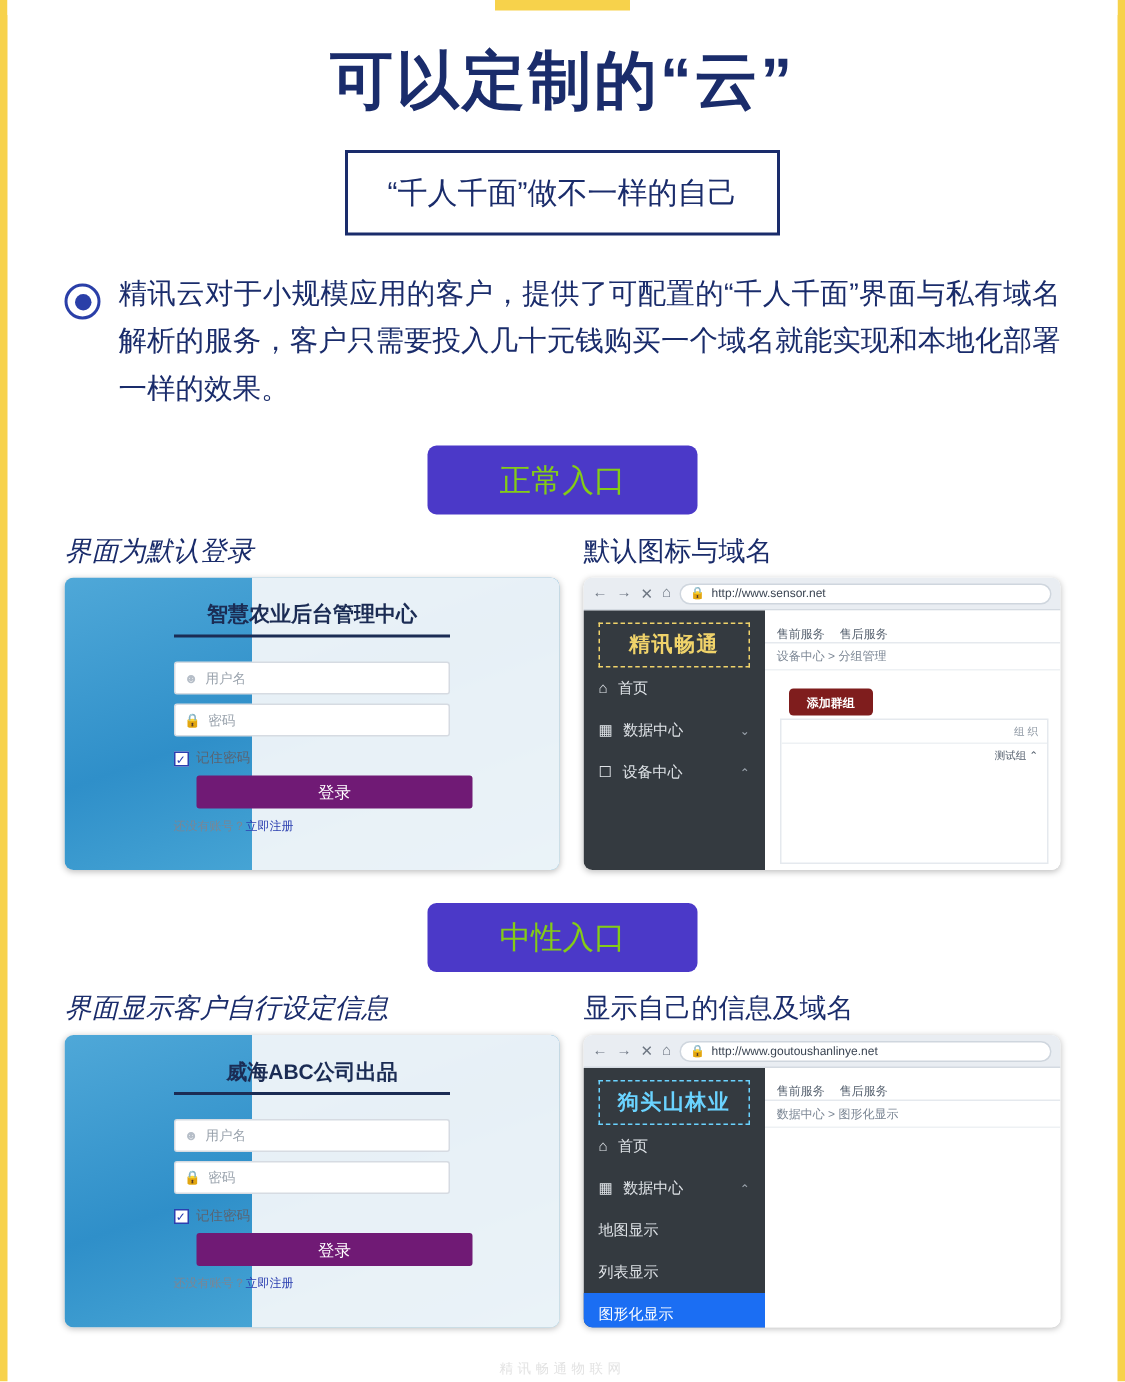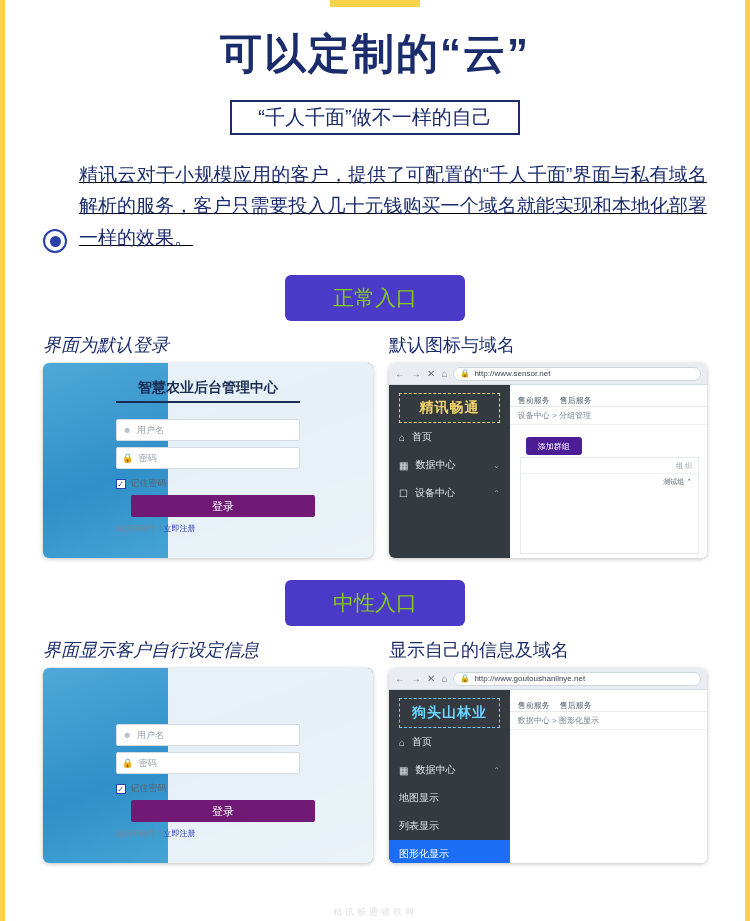--- a/index.html
+++ b/index.html
@@ -32,29 +32,28 @@
     margin:0;
     font-size:42px;
     font-weight:bold;
     color:#1a2c6b;
     letter-spacing:2px;
   }
   .subbox {
     margin:18px auto 0;
     display:inline-block;
     border:2px solid #1a2c6b;
-    padding:2px 26px;
+    padding:13px 26px;
     font-size:20px;
     color:#1a2c6b;
   }
   .para-wrap {
     display:flex;
-    align-items:flex-end;
+    align-items:flex-start;
     margin:24px 38px 11px 38px;
-    text-decoration:underline;
   }
   .bullet {
     flex:0 0 auto;
     width:24px; height:24px; border-radius:50%;
     border:2px solid #2a3fa8;
     margin-top:8px; margin-right:12px;
     display:flex; align-items:center; justify-content:center;
   }
   .bullet i {
     width:11px; height:11px; border-radius:50%;
@@ -181,23 +180,23 @@
   .br-top {
     height:22px; border-bottom:1px solid #e5e9ee;
     display:flex; align-items:flex-end; gap:10px; padding:0 8px;
     font-size:8px; color:#55606e;
   }
   .br-crumb {
     height:18px; display:flex; align-items:center; padding:0 8px;
     font-size:8px; color:#7b8694; border-bottom:1px solid #eef1f4;
   }
   .br-btn {
-    margin:12px 0 0 16px; width:56px; height:18px; background:#4c1d95;
+    margin:12px 0 0 16px; width:56px; height:18px; background:#7f1d1d;
     color:#fff; font-size:8px; border-radius:3px;
-    display:flex; align-items:center; justify-content:center;
+    display:flex; align-items:center; justify-content:center;font-weight:bold;
   }
   .br-table {
     position:absolute; left:10px; right:8px; top:72px; bottom:4px;
     border:1px solid #e5e9ee; font-size:7px; color:#8b95a1;
   }
   .br-table .r1 { height:16px; border-bottom:1px solid #eef1f4; text-align:right; padding:3px 6px 0 0; }
   .br-table .r2 { height:16px; text-align:right; padding:3px 6px 0 0; color:#55606e; }
 
   
   .gauge-wrap {
@@ -340,20 +339,21 @@
   <div class="cap-row">
     <div class="cap left">界面显示客户自行设定信息</div>
     <div class="cap right">显示自己的信息及域名</div>
   </div>
 
   <div class="shot-row">
 
     <div class="shot left">
       <div class="login-bg"></div>
       <div class="login-panel"></div>
+      <div class="login-title">威海ABC公司出品</div>
       <div class="fld user">
         <span class="ic">☻</span>
         <span>用户名</span>
       </div>
       <div class="fld pass">
         <span class="ic">🔒</span>
         <span>密码</span>
       </div>
       <div class="rem">
         <span class="box">✓</span>

